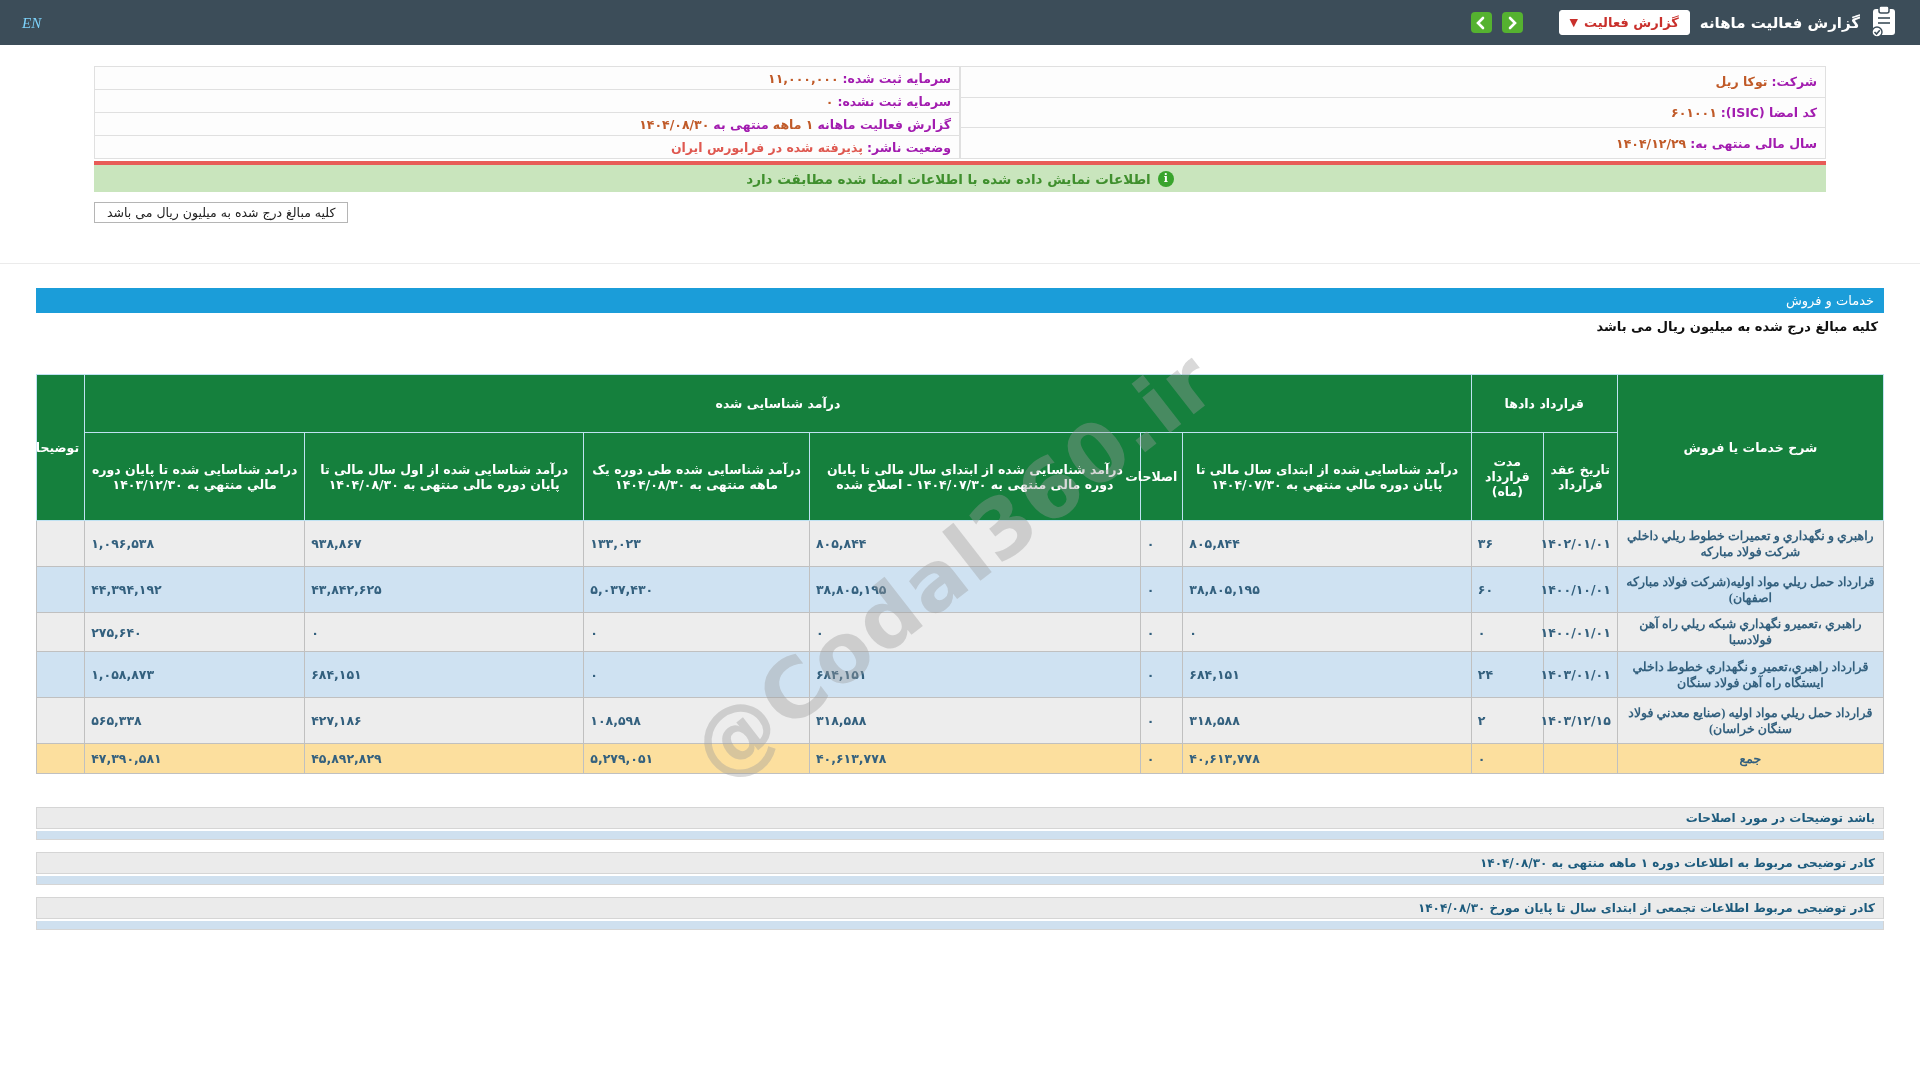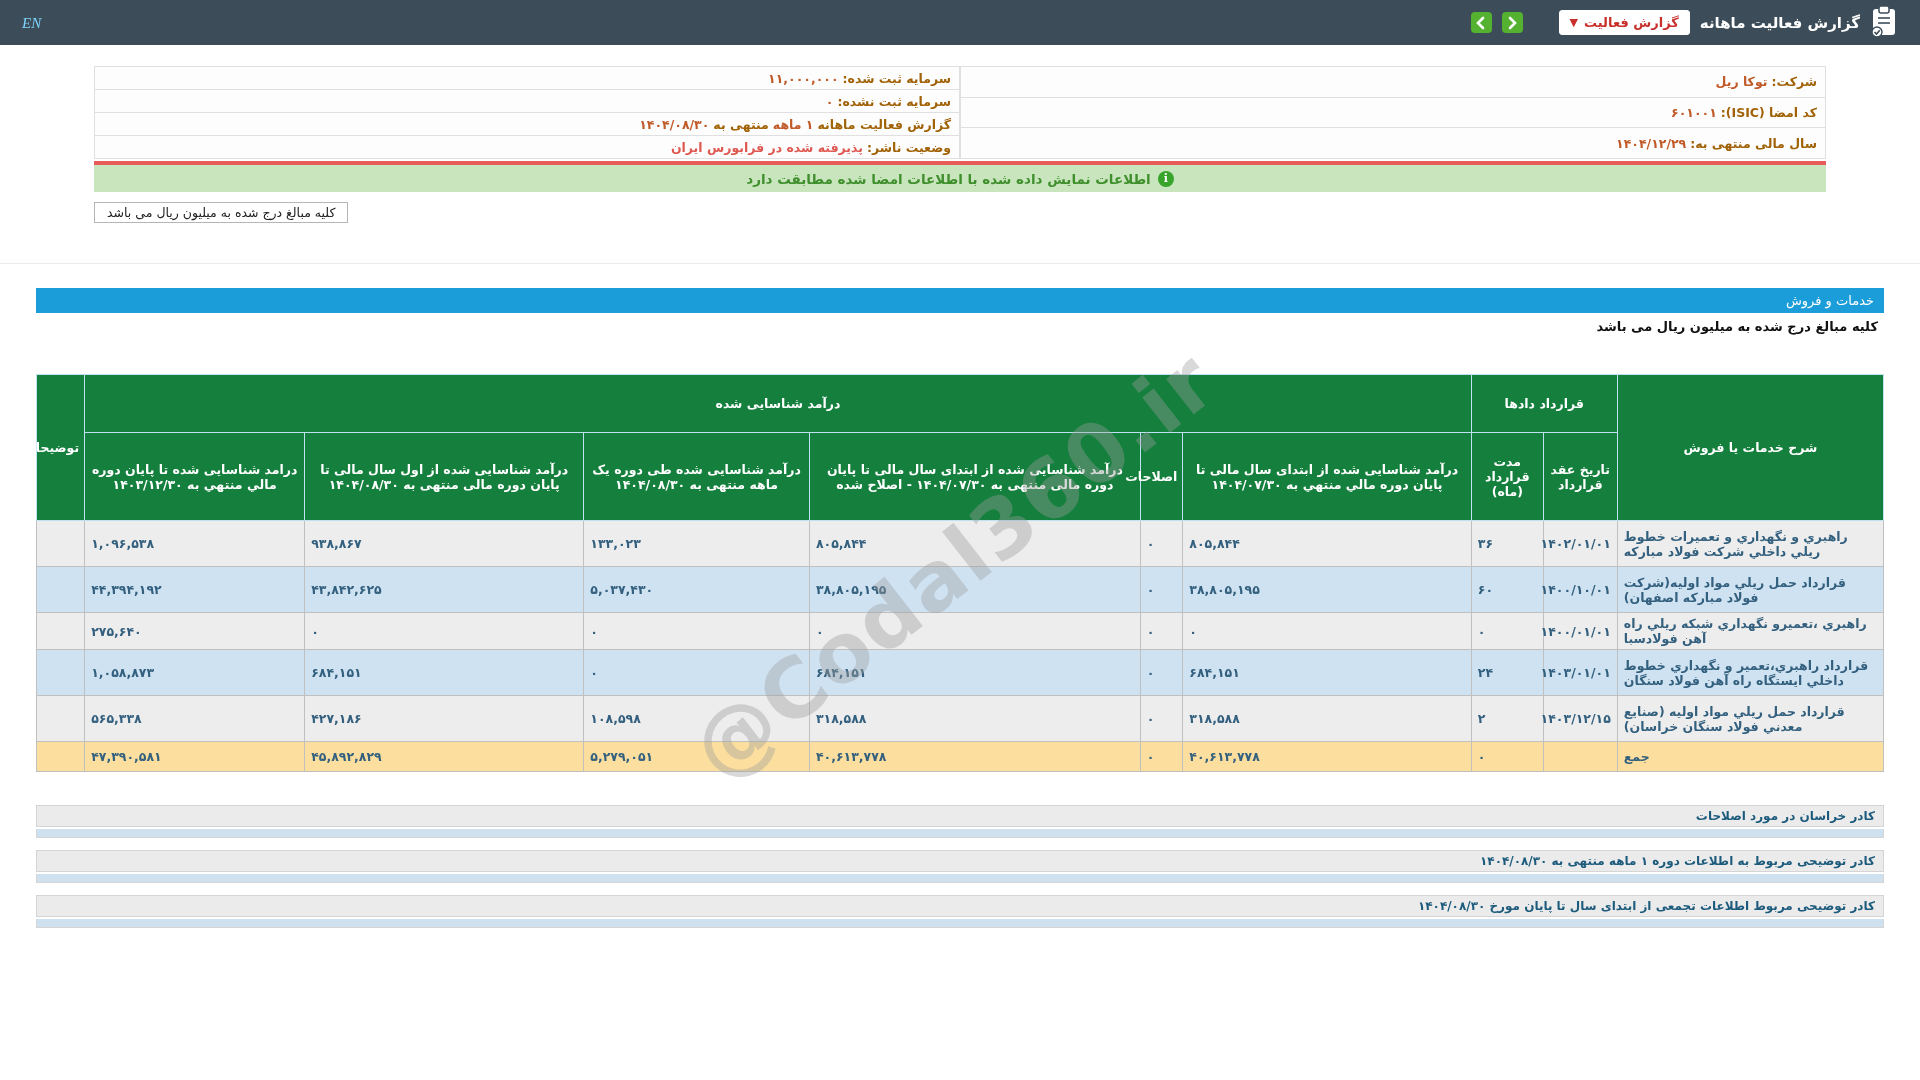--- a/index.html
+++ b/index.html
@@ -22,21 +22,21 @@
   .nav-next { margin-inline-start:26px; }
   .lang-link { color:#7dd3fc; font-family:"Liberation Serif","DejaVu Serif",serif;
     font-size:15px; text-decoration:none; border-bottom:1px solid #fff; padding-bottom:20px;font-style:italic; }
 
   
   .info-wrap { margin:21px 94px 0 94px; }
   .info-grid { display:flex; }
   .info-table { width:50%; border-collapse:collapse; background:#fdfdfd; }
   .info-table td { border:1px solid #e0e0e0; height:23px; padding:1px 8px;
     font-size:12.5px; color:#222; white-space:nowrap; }
-  .info-lbl { font-weight:bold; color:#a16207; }
+  .info-lbl { font-weight:bold; color:#a21caf; }
   .info-val { color:#c05a28; font-weight:bold; }
   .info-val.red { color:#df5850; }
   .red-line { height:4px; background:#e85c57; margin-top:2px; }
   .green-bar { height:27px; background:#c9e5bd; display:flex; align-items:center;
     justify-content:center; gap:7px; color:#3f8f2d; font-weight:bold; font-size:13.5px; }
   .info-icon { width:16px; height:16px; border-radius:50%; background:#38a42c; color:#fff;
     font-size:11px; font-weight:bold; display:inline-flex; align-items:center;
     justify-content:center; font-family:"DejaVu Serif","Liberation Serif",serif; }
   .unit-note-row { text-align:left; margin-top:10px; }
   .unit-note-box { display:inline-block; border:1px solid #b5b5b5; background:#fff;
@@ -51,21 +51,21 @@
   .bold-note { font-weight:bold; font-size:13px; color:#111; padding:6px 6px 0 0;
     margin-bottom:40px; }
 
   .sales-table { width:100%; border-collapse:collapse; table-layout:fixed; font-size:12.5px; }
   .sales-table thead th { background:#15803d; color:#fff; font-weight:bold;
     border:1px solid #bfe2f2; vertical-align:middle; padding:21px 5px; font-size:12.5px; }
   .sales-table thead tr:first-child th { height:28px; }
   .sales-table thead tr:last-child th { height:48px; }
   .sales-table td { border:1px solid #c0c0c0; padding:3px 6px; vertical-align:middle;
     color:#33607e; font-weight:bold; }
-  .sales-table td.desc { text-align:left; }
+  .sales-table td.desc { text-align:center;font-family:Liberation Serif, serif; }
   .sales-table td.num { text-align:left; }
   .sales-table tbody tr { height:46px; }
   .sales-table tbody tr:nth-child(3) { height:26px; }
   .sales-table tbody tr:last-child { height:30px; }
   .r-gray  { background:#ededed; }
   .r-blue  { background:#cfe2f2; }
   .r-total { background:#fcdf9e; }
 
   
   .comment-sections { margin-top:33px; }
@@ -293,21 +293,21 @@
           <td class="num">۵,۲۷۹,۰۵۱</td>
           <td class="num">۴۵,۸۹۲,۸۲۹</td>
           <td class="num">۴۷,۳۹۰,۵۸۱</td>
           <td class="num"></td>
         </tr>
       </tbody>
   </table>
 
   <div class="comment-sections">
     <div class="comment-group">
-      <div class="comment-bar">کادر خراسان در مورد اصلاحات</div>
+      <div class="comment-bar">باشد توضیحات در مورد اصلاحات</div>
       <div class="comment-strip"></div>
     </div>
     <div class="comment-group">
       <div class="comment-bar">کادر توضیحی مربوط به اطلاعات دوره ۱ ماهه منتهی به ۱۴۰۴/۰۸/۳۰</div>
       <div class="comment-strip"></div>
     </div>
     <div class="comment-group">
       <div class="comment-bar">کادر توضیحی مربوط اطلاعات تجمعی از ابتدای سال تا پایان مورخ ۱۴۰۴/۰۸/۳۰</div>
       <div class="comment-strip"></div>
     </div>

